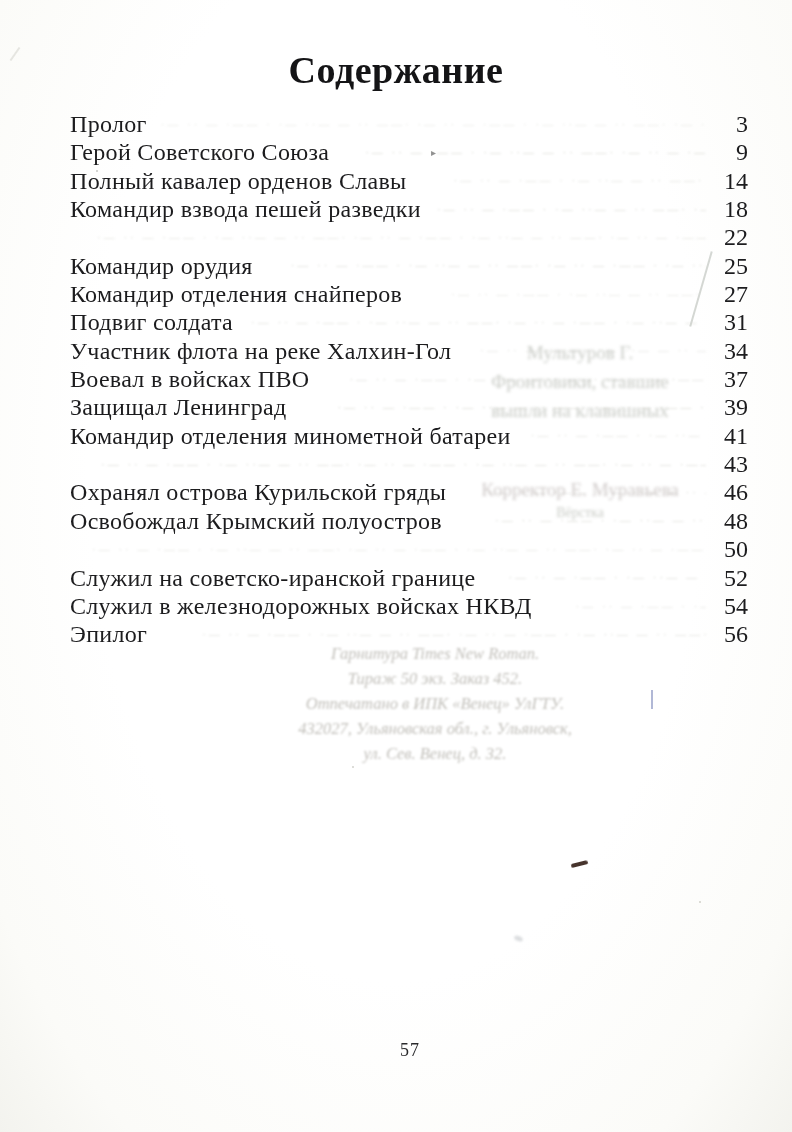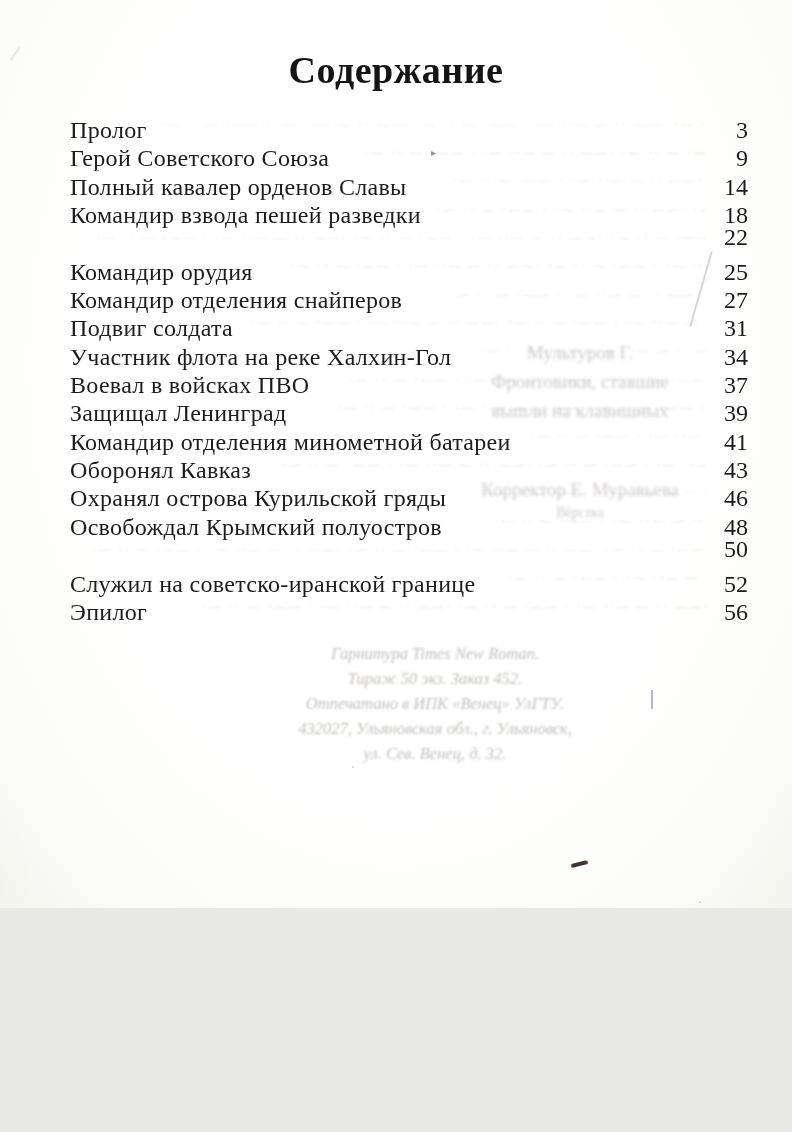--- a/index.html
+++ b/index.html
@@ -1,36 +1,36 @@
 <!DOCTYPE html>
 <html><head>
 <meta charset="utf-8">
 <style>
   html,body{margin:0;padding:0;background:#e8e8e6;}
   .page{
-    position:relative; width:792px; height:908px; overflow:hidden;
+    position:relative; width:792px; height:1132px; overflow:hidden;
     background:
       radial-gradient(ellipse at 50% 40%, #ffffff 55%, #fbfbf8 85%, #f3f3ee 100%);
     font-family:"Liberation Serif","DejaVu Serif",serif;
     color:#1c1c1e;
   }
   .heading{
     position:absolute; top:48px; left:0; right:0;
     text-align:center; font-size:38px; font-weight:bold;
     letter-spacing:0.5px; margin:0; color:#141416;
   }
   .toc{
     position:absolute; top:110px; left:70px; right:44px;
   }
   .row{
     display:flex; align-items:baseline;
     height:28.35px; line-height:28.35px;
     font-size:24px; white-space:nowrap;
   }
-  .row .t{flex:0 0 auto; letter-spacing:0.3px;margin-top:6px;}
+  .row .t{flex:0 0 auto; letter-spacing:0.3px;}
   .row .n{flex:0 0 auto; text-align:right; min-width:30px;}
   .row .lead{
     flex:1 1 auto; overflow:hidden; align-self:center;
     height:13px; line-height:13px; margin:0 12px 0 18px;
     font-size:11px; letter-spacing:3px; color:#a9ab9d;
     filter:blur(1px); opacity:0.55; white-space:nowrap;
   }
   .ghost{
     position:absolute; text-align:center; pointer-events:none;
     color:#7e8477; filter:blur(1.6px); opacity:0.42;
@@ -137,21 +137,20 @@
     <span class="n">39</span>
   </div>
 
   <div class="row">
     <span class="t">Командир отделения минометной батареи</span>
     <span class="lead" style="margin-left: 20px; opacity: 0.43;">·— ·· — ·—— · ·— ··— — ·· ——· ·— ·· — ·—— · ·— ··— — ·· ——· ·— ·· — ·—— · ·— ·· ——· ·— ·· — ·—— ·</span>
     <span class="n">41</span>
   </div>
 
   <div class="row">
-    <span class="t">Оборонял Кавказ</span>
     <span class="lead" style="margin-left: 31px; opacity: 0.52;">·— ·· — ·—— · ·— ··— — ·· ——· ·— ·· — ·—— · ·— ··— — ·· ——· ·— ·· — ·—— · ·— ·· ——· ·— ·· — ·—— ·</span>
     <span class="n">43</span>
   </div>
 
   <div class="row">
     <span class="t">Охранял острова Курильской гряды</span>
     <span class="lead" style="margin-left: 42px; opacity: 0.41;">·— ·· — ·—— · ·— ··— — ·· ——· ·— ·· — ·—— · ·— ··— — ·· ——· ·— ·· — ·—— · ·— ·· ——· ·— ·· — ·—— ·</span>
     <span class="n">46</span>
   </div>
 
@@ -165,20 +164,25 @@
     <span class="lead" style="margin-left: 22px; opacity: 0.39;">·— ·· — ·—— · ·— ··— — ·· ——· ·— ·· — ·—— · ·— ··— — ·· ——· ·— ·· — ·—— · ·— ·· ——· ·— ·· — ·—— ·</span>
     <span class="n">50</span>
   </div>
 
   <div class="row">
     <span class="t">Служил на советско-иранской границе</span>
     <span class="lead" style="margin-left: 33px; opacity: 0.48;">·— ·· — ·—— · ·— ··— — ·· ——· ·— ·· — ·—— · ·— ··— — ·· ——· ·— ·· — ·—— · ·— ·· ——· ·— ·· — ·—— ·</span>
     <span class="n">52</span>
   </div>
 
+  <div class="row">
+    <span class="t">Служил в железнодорожных войсках НКВД</span>
+    <span class="lead" style="margin-left: 44px; opacity: 0.37;">·— ·· — ·—— · ·— ··— — ·· ——· ·— ·· — ·—— · ·— ··— — ·· ——· ·— ·· — ·—— · ·— ·· ——· ·— ·· — ·—— ·</span>
+    <span class="n">54</span>
+  </div>
 
   <div class="row">
     <span class="t">Эпилог</span>
     <span class="lead" style="margin-left: 55px; opacity: 0.46;">·— ·· — ·—— · ·— ··— — ·· ——· ·— ·· — ·—— · ·— ··— — ·· ——· ·— ·· — ·—— · ·— ·· ——· ·— ·· — ·—— ·</span>
     <span class="n">56</span>
   </div>
 </div>
 
   <div class="ghost ghost-mid">
       <div class="gline g0">Мультуров Г.</div>

